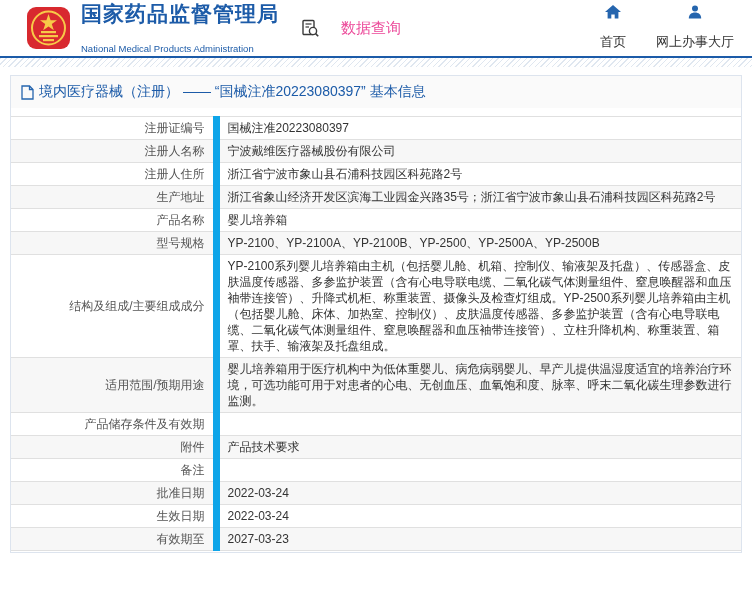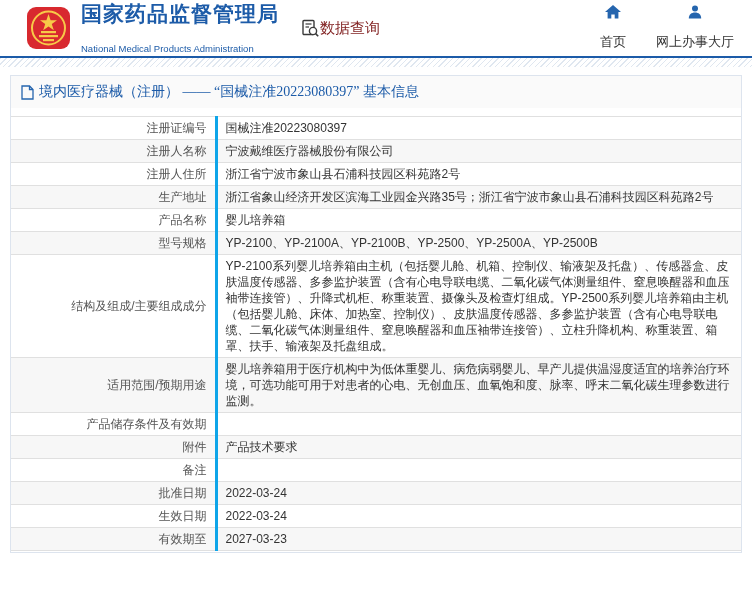--- a/index.html
+++ b/index.html
@@ -15,22 +15,22 @@
     padding:0 18px 0 26px; background:#fff;
     border-bottom:2px solid var(--accent,#2b6cb0);
   }
   .logo{ width:46px; height:48px; flex:0 0 auto; display:flex; align-items:center; }
   .title-block{ margin-left:9px; line-height:1.1; }
   .agency-title{
     font-size:21px; font-weight:bold; color:var(--accent,#1c5ba8); letter-spacing:1px;
   }
   .agency-subtitle{ font-size:9.5px; color:var(--accent,#1c5ba8); margin-top:19px; }
   .data-query{
-    margin-left:22px; display:flex; align-items:center; gap:0;
-    font-size:15px; color:#7f1d1d; cursor:pointer;
+    margin-left:22px; display:flex; align-items:center; gap:21px;
+    font-size:15px; color:#ec4899; cursor:pointer;
   }
   .spacer{ flex:1; }
   .nav-item{
     display:flex; flex-direction:column; align-items:center; gap:14px;
     font-size:13px; color:#333; margin-left:30px; cursor:pointer;
   }
   
   .hatch{
     height:9px; width:100%;
     background:repeating-linear-gradient(135deg,
@@ -41,33 +41,32 @@
     margin:8px 10px 0 10px;
     border:1px solid #dde4ee;
     background:#fff;
     padding-bottom:1px;
   }
   .breadcrumb{
     display:flex; align-items:center; gap:5px;
     padding:7px 10px; background:#fafafa;
     font-size:14px; color:var(--accent,#1f5ca9);
     margin-bottom:8px;
-    font-family:Liberation Serif, serif;
   }
   .info-table{
     width:100%; border-collapse:collapse; table-layout:fixed;
     font-size:12px;
   }
   .info-table td{
     border:1px solid #e0e0e0; border-left:none; border-right:none;
     padding:3px 8px; line-height:16px; vertical-align:middle;
   }
   .info-table td.label-cell{
     width:205px; text-align:right; color:#555;
-    border-right:3px solid #0ea5e9;
+    border-right:7px solid #0ea5e9;
   }
   .info-table td.value-cell{ color:#333; word-break:break-all; }
   .info-table tr:nth-child(even) td{ background:#f7f7f7; }
   .info-table tr:nth-child(odd) td{ background:#fff; }
   .icon{ display:inline-flex; align-items:center; }
 </style>
 </head>
 <body>
 
 <div class="page">

